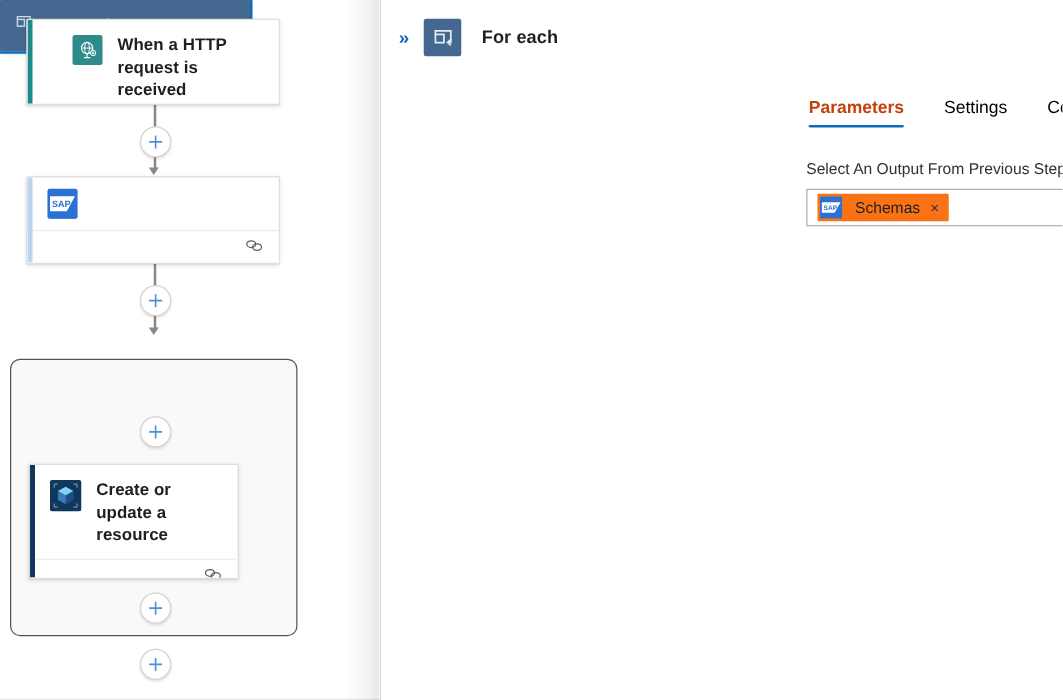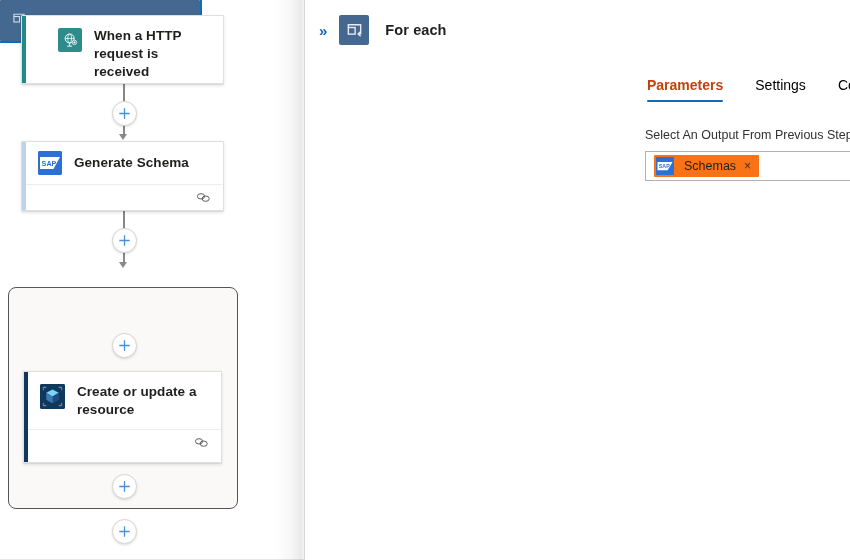--- a/index.html
+++ b/index.html
@@ -171,21 +171,21 @@
     border: 1.6px solid #555555;
     border-radius: 8px;
     background: #faf9f8;
     z-index: 1;
   }
 
   
   #node-resource {
     left: 23px;
     top: 371px;
-    width: 199px;
+    width: 168px;
     height: 92px;
     z-index: 3;
   }
   #node-resource .node-accent { background: #10375c; }
   #node-resource .node-main { align-items: flex-start; padding-top: 11px; }
   #node-resource .node-icon { background: #10375c; margin-top: 1px; width: 25px; height: 25px; }
   #node-resource .node-title { max-width: 140px; }
 
   
   .conn {
@@ -423,21 +423,20 @@
     <div class="node" id="node-schema">
       <div class="node-accent"></div>
       <div class="node-main">
         <div class="node-icon" style="background:#2b70d4;">
           <svg width="24" height="24" viewBox="0 0 24 24">
             <rect x="0" y="0" width="24" height="24" fill="#2b70d4"></rect>
             <path d="M2 6h20l-6.5 12H2z" fill="#ffffff"></path>
             <text x="11" y="14.6" font-family="'Liberation Sans', sans-serif" font-size="7.2" font-weight="700" fill="#2b70d4" text-anchor="middle">SAP</text>
           </svg>
         </div>
-        <div class="node-title">Generate Schema</div>
       </div>
       <div class="node-footer">
         <span>
           <svg width="15" height="13" viewBox="0 0 18 14">
             <ellipse cx="6" cy="5.6" rx="4.3" ry="3.2" fill="none" stroke="#605e5c" stroke-width="1.2"></ellipse>
             <ellipse cx="11.6" cy="8.4" rx="4.3" ry="3.2" fill="none" stroke="#605e5c" stroke-width="1.2"></ellipse>
           </svg>
         </span>
       </div>
     </div>

